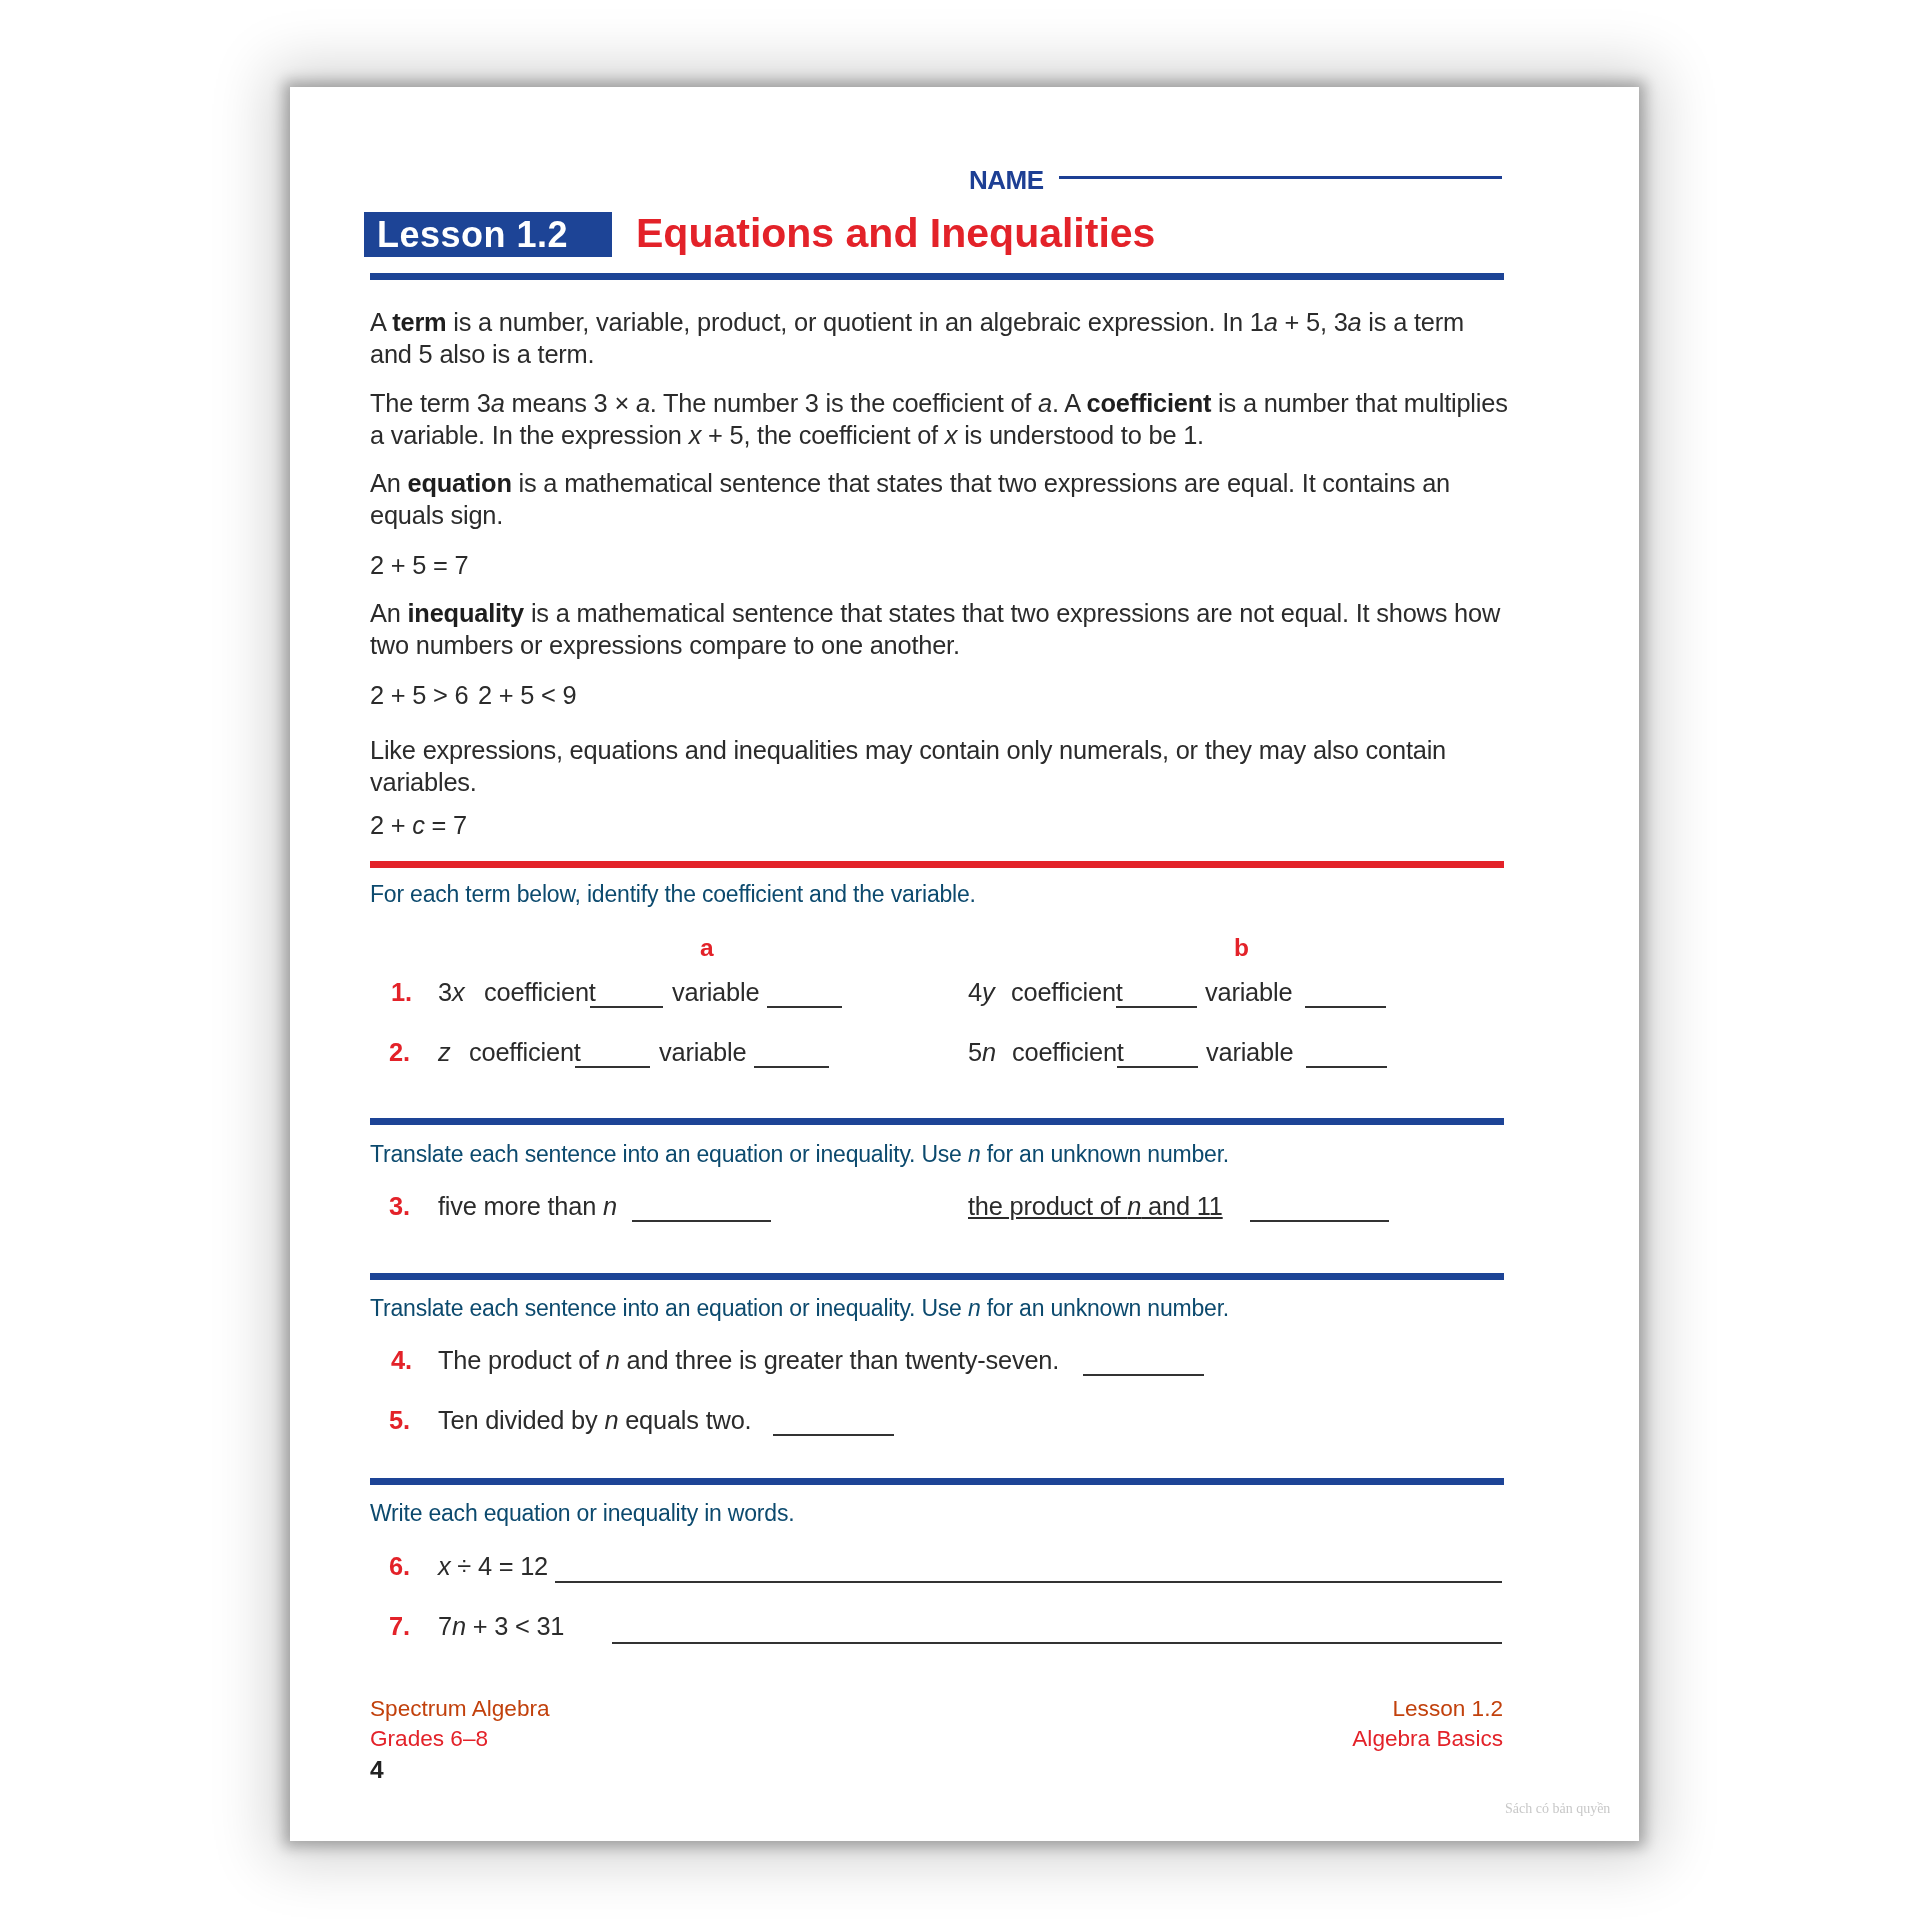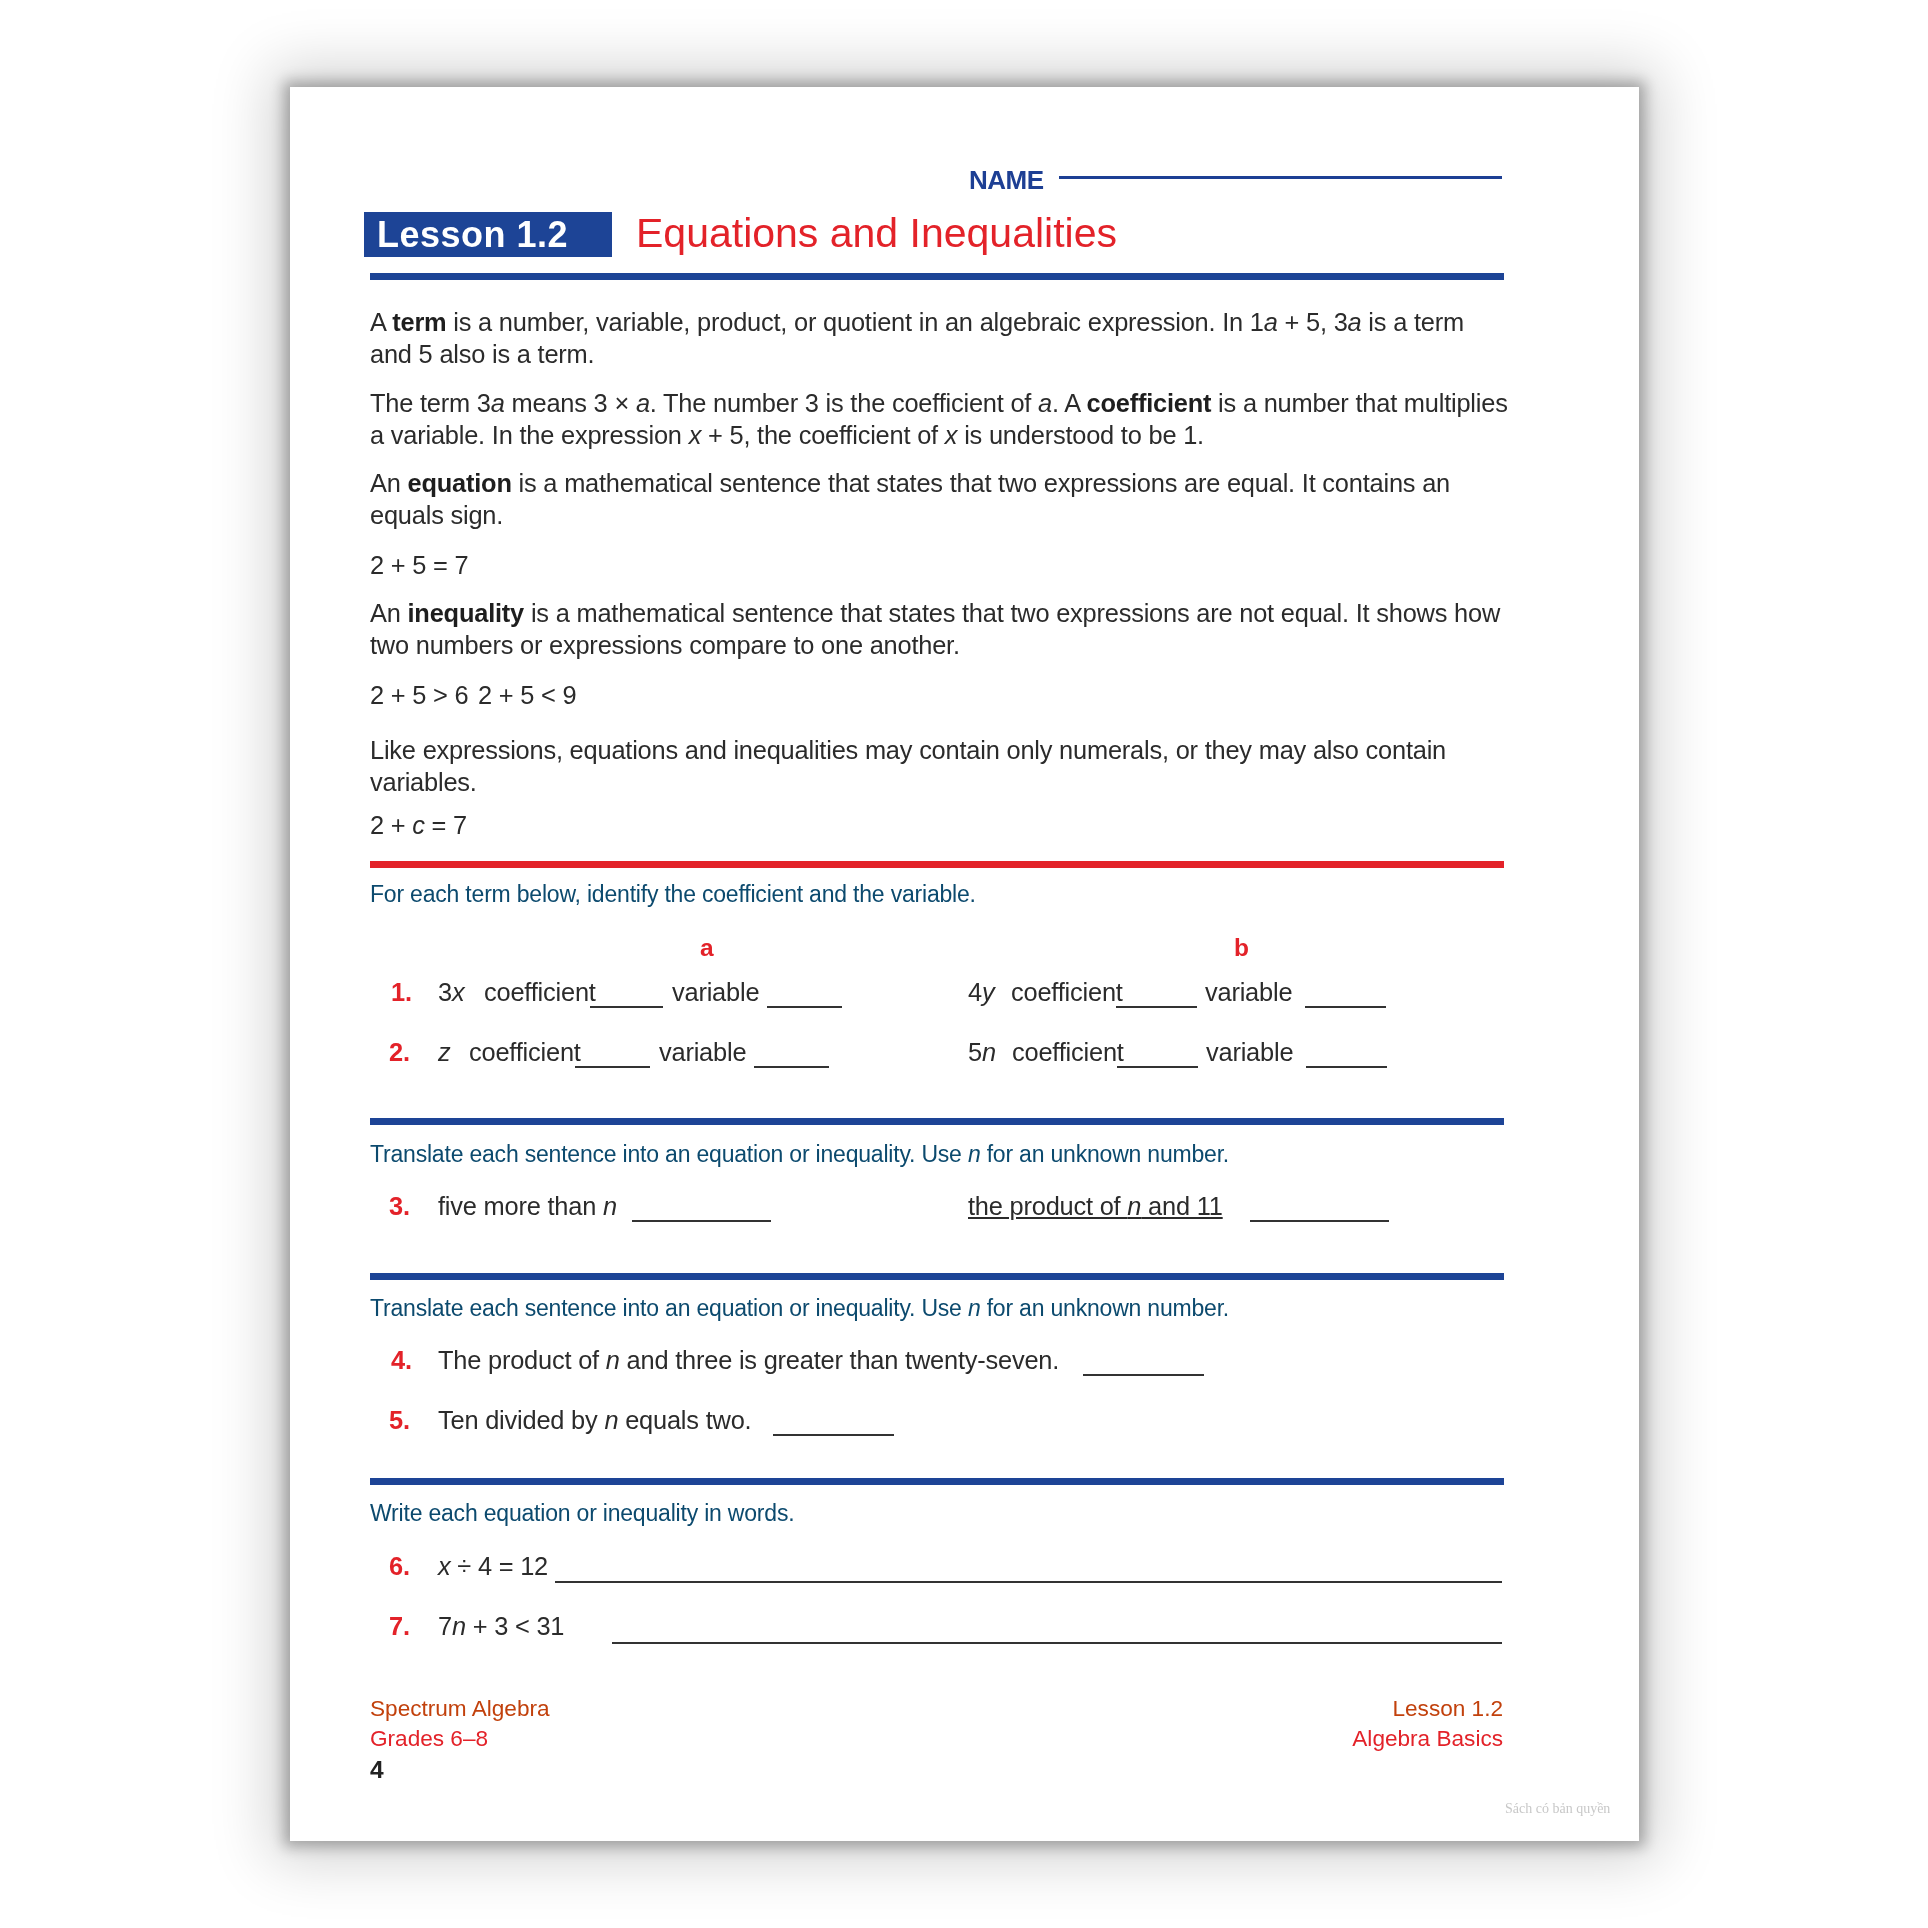--- a/index.html
+++ b/index.html
@@ -16,21 +16,21 @@
     .body-text { font-size: 25.4px; line-height: 32px; color: #2b2b2b; letter-spacing: -0.2px; }
     .para { position: absolute; left: 80px; width: 1139px; white-space: normal; }
     b { font-weight: bold; color: #1e1e1e; }
     i { font-style: italic; }
     .name-label { left: 679px; top: 62px; font-size: 26px; font-weight: bold; color: #1d3f94; letter-spacing: -0.5px; margin-top: 16px; }
     .name-line { position: absolute; left: 769px; top: 89px; width: 443px; height: 2.8px; background: #1d3f94; }
     .lesson-box {
       position: absolute; left: 74px; top: 125px; width: 248px; height: 45px; background: #1d4496;
       color: #fff; font-size: 36px; font-weight: bold; line-height: 45px; padding-left: 13px; box-sizing: border-box; letter-spacing: 0.5px;
     }
-    .lesson-title { left: 346px; top: 121px; font-size: 41px; color: #e32229; line-height: 51px; }
+    .lesson-title { left: 346px; top: 121px; font-size: 41px; color: #e32229; line-height: 51px; font-weight: bold; }
     .rule { position: absolute; left: 80px; width: 1134px; height: 6.6px; }
     .rule.blue { background: #1d4496; }
     .rule.red { background: #e32229; }
     .instr { position: absolute; left: 80px; font-size: 23px; color: #0c4a6e; white-space: nowrap; letter-spacing: -0.2px; text-align: right; }
     .num { position: absolute; font-size: 25.4px; font-weight: bold; color: #e32229; }
     .txt { position: absolute; font-size: 25.4px; color: #2b2b2b; white-space: nowrap; letter-spacing: -0.2px; }
     .blank { position: absolute; height: 1.9px; background: #333; }
     .col-label { position: absolute; font-size: 24.5px; font-weight: bold; color: #e32229; }
     .watermark {
       position: absolute; left: 409px; top: 684px; font-size: 56px; color: #000; letter-spacing: 4.7px;

